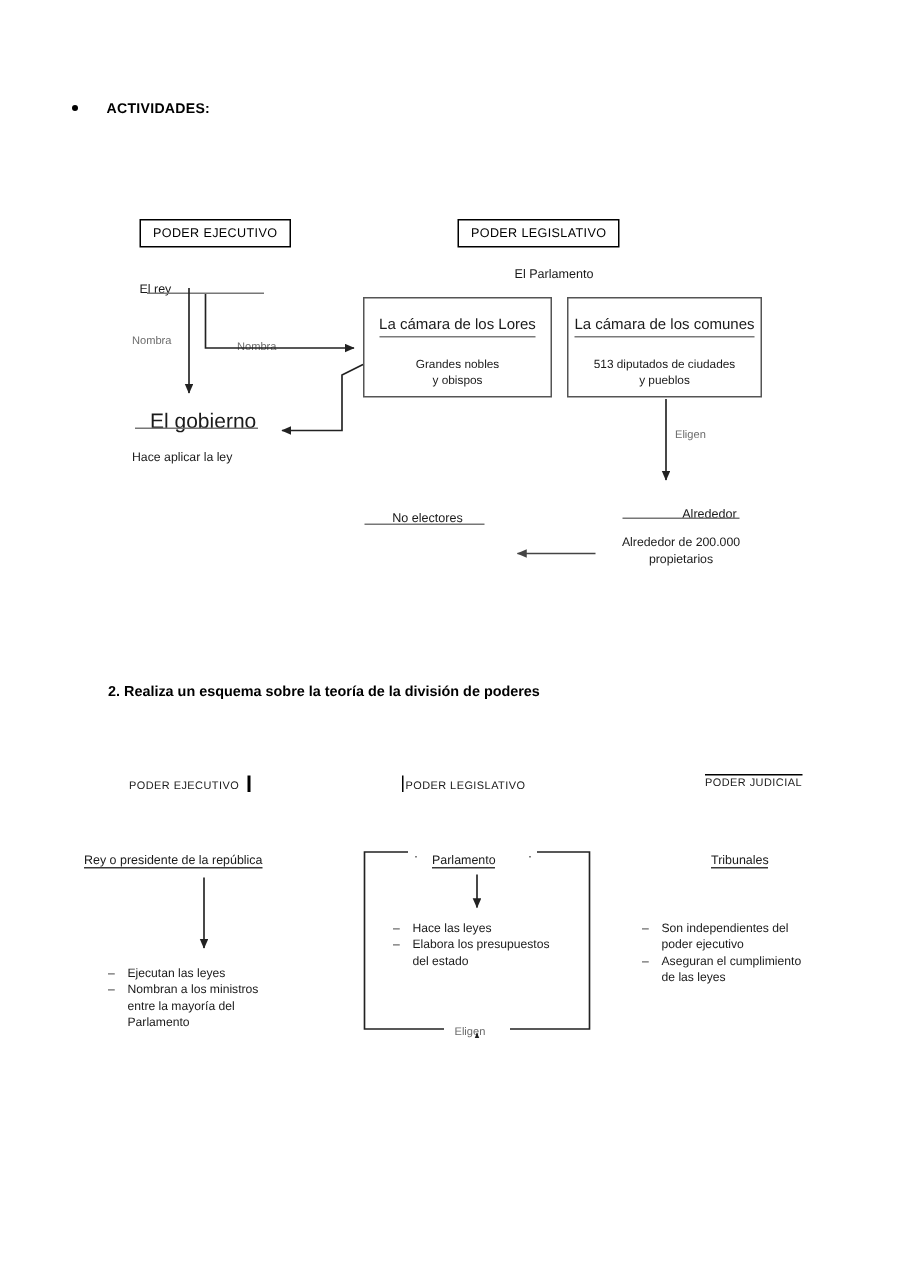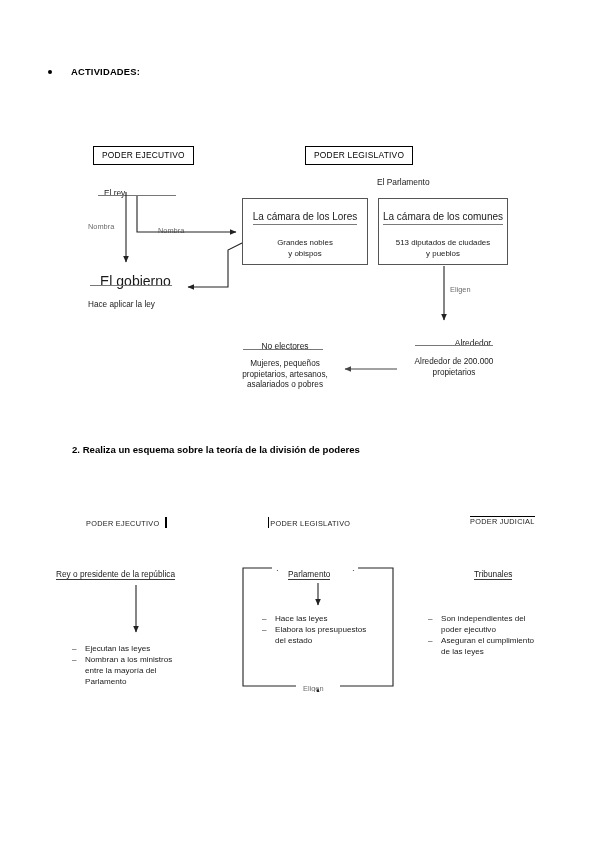--- a/index.html
+++ b/index.html
@@ -20,21 +20,21 @@
     overflow: hidden;
   }
   .abs { position: absolute; }
   .txt {
     font-size: 8.2px;
     line-height: 10.5px;
     color: #1a1a1a;
     white-space: pre-line;
   }
   .center { text-align: center; }
-  .nowrap { white-space: nowrap; margin-left: 34px; }
+  .nowrap { white-space: nowrap; }
 
   
   .bullet-row {
     position: absolute;
     left: 48px;
     top: 66px;
     display: flex;
     align-items: center;
     gap: 19px;
   }
@@ -178,21 +178,21 @@
     <span class="bullet-dot"></span>
     <span class="h-activity">ACTIVIDADES:</span>
   </div>
 
 
   <div class="abs title-box" style="left:93px; top:146px;">PODER EJECUTIVO</div>
   <div class="abs title-box" style="left:305px; top:146px;">PODER LEGISLATIVO</div>
 
   <div class="abs txt nowrap" style="left:343px; top:177px; font-size:8.4px;">El Parlamento</div>
 
-  <div class="abs" style="left:104px; top:182px;text-align:center;">
+  <div class="abs" style="left:93px; top:182px;text-align:center;">
     <span class="ulabel" style="border-bottom:none;">El rey</span>
   </div>
   <div class="abs gline" style="left:98px; top:195px; width:78px; height:1.1px;"></div>
 
   <div class="abs plabel" style="left:88px; top:222px;">Nombra</div>
   <div class="abs plabel" style="left:158px; top:226px;">Nombra</div>
 
   <div class="abs" style="left:100px; top:272px;">
     <span style="font-size:14px;color:#1a1a1a;">El gobierno</span>
   </div>
@@ -217,25 +217,22 @@
     <span style="font-size:8.4px;color:#1a1a1a;">Alrededor</span>
   </div>
   <div class="abs gline" style="left:415px; top:345px; width:78px; height:1.1px;"></div>
   <div class="abs txt center" style="left:390px; top:357px; width:128px;">Alrededor de 200.000
 propietarios</div>
 
   <div class="abs" style="left:230px; top:335px; width:110px; text-align:center;">
     <span style="font-size:8.4px;color:#1a1a1a;">No electores</span>
   </div>
   <div class="abs gline" style="left:243px; top:349px; width:80px; height:1.1px;"></div>
-  <div class="abs txt center" style="left:218px; top:359px; width:134px;">Mujeres, pequeños
-propietarios, artesanos,
-asalariados o pobres</div>
-
-  <div class="abs h-question" style="left:72px; top:444px;">2. Realiza un esquema sobre la teoría de la división de poderes</div>
+
+  <div class="abs h-question" style="left:72px; top:456px;">2. Realiza un esquema sobre la teoría de la división de poderes</div>
 
   <div class="abs sec-head bar-right" style="left:86px; top:517px;">PODER EJECUTIVO</div>
   <div class="abs sec-head bar-left" style="left:268px; top:517px;">PODER LEGISLATIVO</div>
   <div class="abs sec-head overline" style="left:470px; top:516px;">PODER JUDICIAL</div>
 
   <div class="abs" style="left:56px; top:563px;">
     <span class="ulabel-thin">Rey o presidente de la república</span>
   </div>
 
   <div class="abs dash-list" style="left:72px; top:643px; width:170px;">

